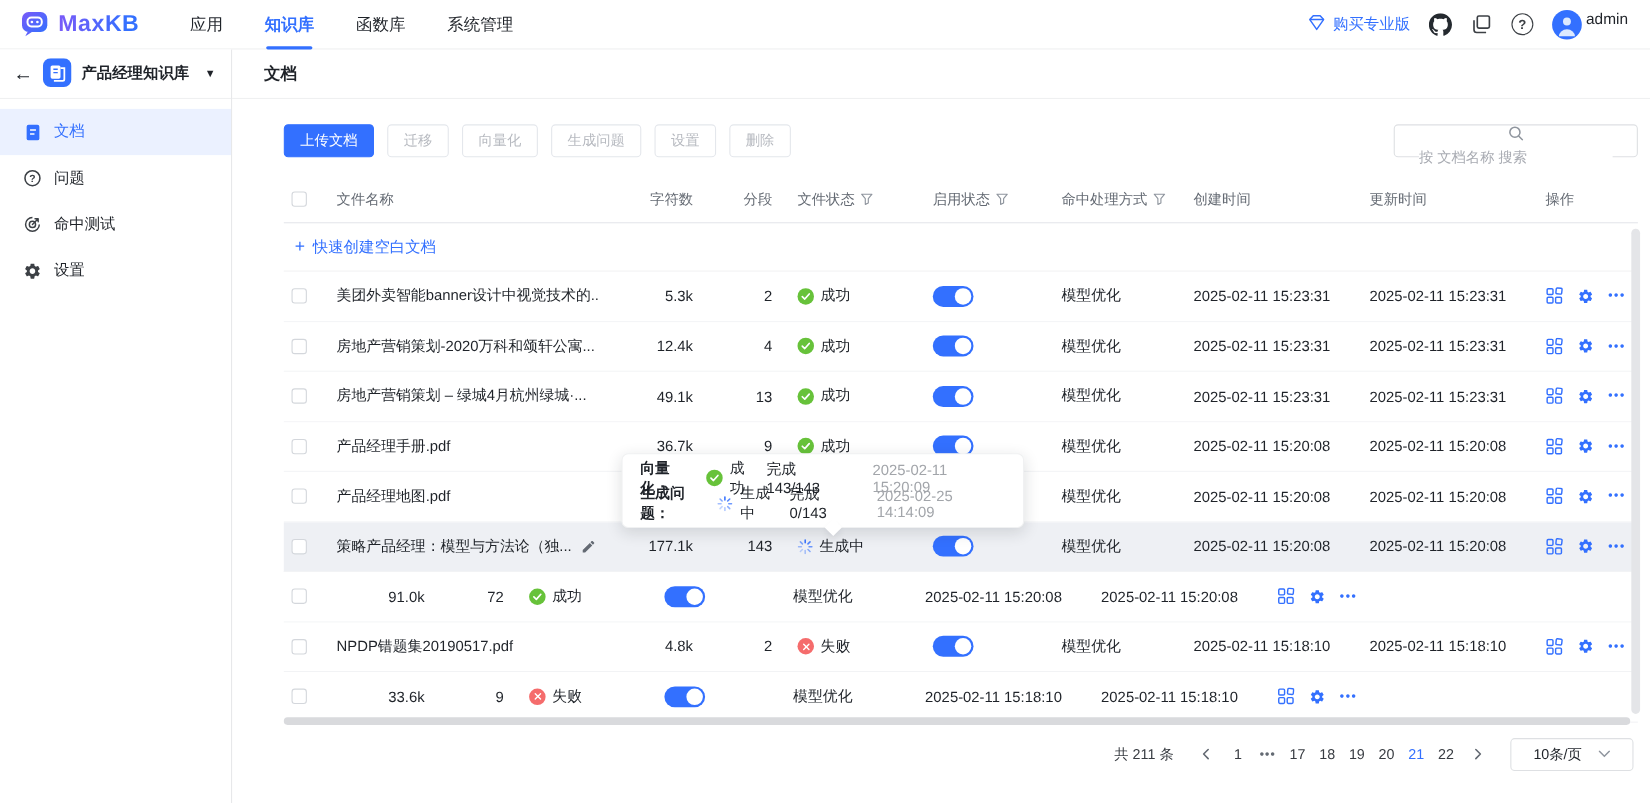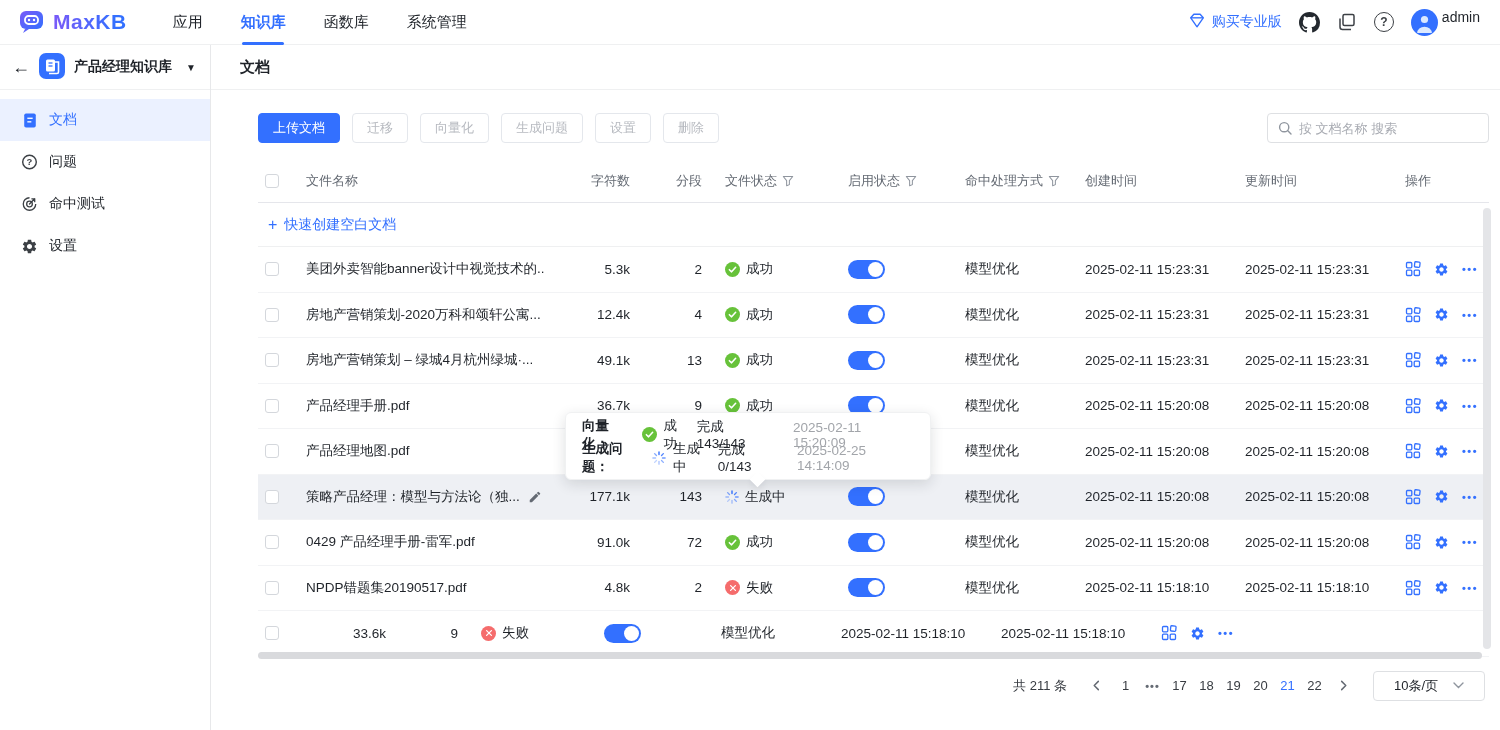--- a/index.html
+++ b/index.html
@@ -39,21 +39,21 @@
   main { flex:1; position:relative; min-width:0; }
   .page-header { height:45px; display:flex; align-items:center; padding-left:29px; border-bottom:1px solid #eff0f1; }
   .page-title { font-size:15px; font-weight:bold; }
   .content { padding:23px 11px 0 47px; }
 
   
   .toolbar { display:flex; align-items:center; }
   .btn { height:30px; padding:0 14px; border-radius:4px; font-size:13px; display:inline-flex; align-items:center; cursor:pointer; background:#fff; }
   .btn-primary { background:#3370ff; color:#fff; border:1px solid #3370ff; }
   .btn-disabled { color:#b7bac0; border:1px solid #e4e7ec; margin-left:12px; cursor:not-allowed; }
-  .search-box { margin-left:auto; width:222px; height:30px; border:1px solid #dee0e3; border-radius:4px; display:flex; align-items:center; gap:7px; padding:0 10px; background:#fff; }
+  .search-box { margin-left:auto; width:222px; height:30px; border:1px solid #dee0e3; border-radius:4px; display:flex; align-items:center; gap:7px; padding:0 10px; background:#fff;flex-direction:column; }
   .search-box input { border:none; outline:none; flex:1; font-size:13px; font-family:inherit; color:#1f2329; min-width:0; }
   .search-box input::placeholder { color:#a8abb2; }
 
   
   .table { margin-top:17px; font-size:13.5px; }
   .thead { display:flex; align-items:center; height:43px; border-bottom:1px solid #e5e6eb; color:#646a73; font-size:13px; font-weight:500; }
   .trow  { display:flex; align-items:center; height:45.5px; border-bottom:1px solid #f2f3f5; background:#fff; }
   .trow.highlighted { background:#eef0f4; }
   .col-check   { width:48px; padding-left:7px; display:flex; align-items:center; }
   .col-name    { flex:1; min-width:0; display:flex; align-items:center; gap:8px; white-space:nowrap; overflow:hidden; padding-right:6px; }
@@ -539,24 +539,20 @@
                       <path fill="currentColor" d="M19.14 12.94c.04-.3.06-.61.06-.94 0-.32-.02-.64-.07-.94l2.03-1.58c.18-.14.23-.41.12-.61l-1.92-3.32c-.12-.22-.37-.29-.59-.22l-2.39.96c-.5-.38-1.03-.7-1.62-.94l-.36-2.54c-.04-.24-.24-.41-.48-.41h-3.84c-.24 0-.43.17-.47.41l-.36 2.54c-.59.24-1.13.57-1.62.94l-2.39-.96c-.22-.08-.47 0-.59.22L2.74 8.87c-.12.21-.08.47.12.61l2.03 1.58c-.05.3-.09.63-.09.94s.02.64.07.94l-2.03 1.58c-.18.14-.23.41-.12.61l1.92 3.32c.12.22.37.29.59.22l2.39-.96c.5.38 1.03.7 1.62.94l.36 2.54c.05.24.24.41.48.41h3.84c.24 0 .44-.17.47-.41l.36-2.54c.59-.24 1.13-.56 1.62-.94l2.39.96c.22.08.47 0 .59-.22l1.92-3.32c.12-.22.07-.47-.12-.61l-2.01-1.58zM12 15.6c-1.98 0-3.6-1.62-3.6-3.6s1.62-3.6 3.6-3.6 3.6 1.62 3.6 3.6-1.62 3.6-3.6 3.6z"></path>
                     </svg>
                   </span>
       <span class="more-dots">•••</span>
     </div>
   </div>
               <div class="trow">
     <div class="col-check">
                   <span class="checkbox"></span>
                 </div>
-    <div class="col-name">
-      <span class="doc-name-text">0429 产品经理手册-雷军.pdf</span>
-
-    </div>
     <div class="col-chars">91.0k</div>
     <div class="col-seg">72</div>
     <div class="col-status">
       <span class="status-dot success status-glyph">
                     <svg width="9" height="9" viewBox="0 0 10 10" fill="none" stroke="#fff" stroke-width="1.7" stroke-linecap="round" stroke-linejoin="round">
                       <polyline points="1.5,5.2 4,7.6 8.5,2.5"></polyline>
                     </svg>
                   </span>
 
       <span>成功</span>

